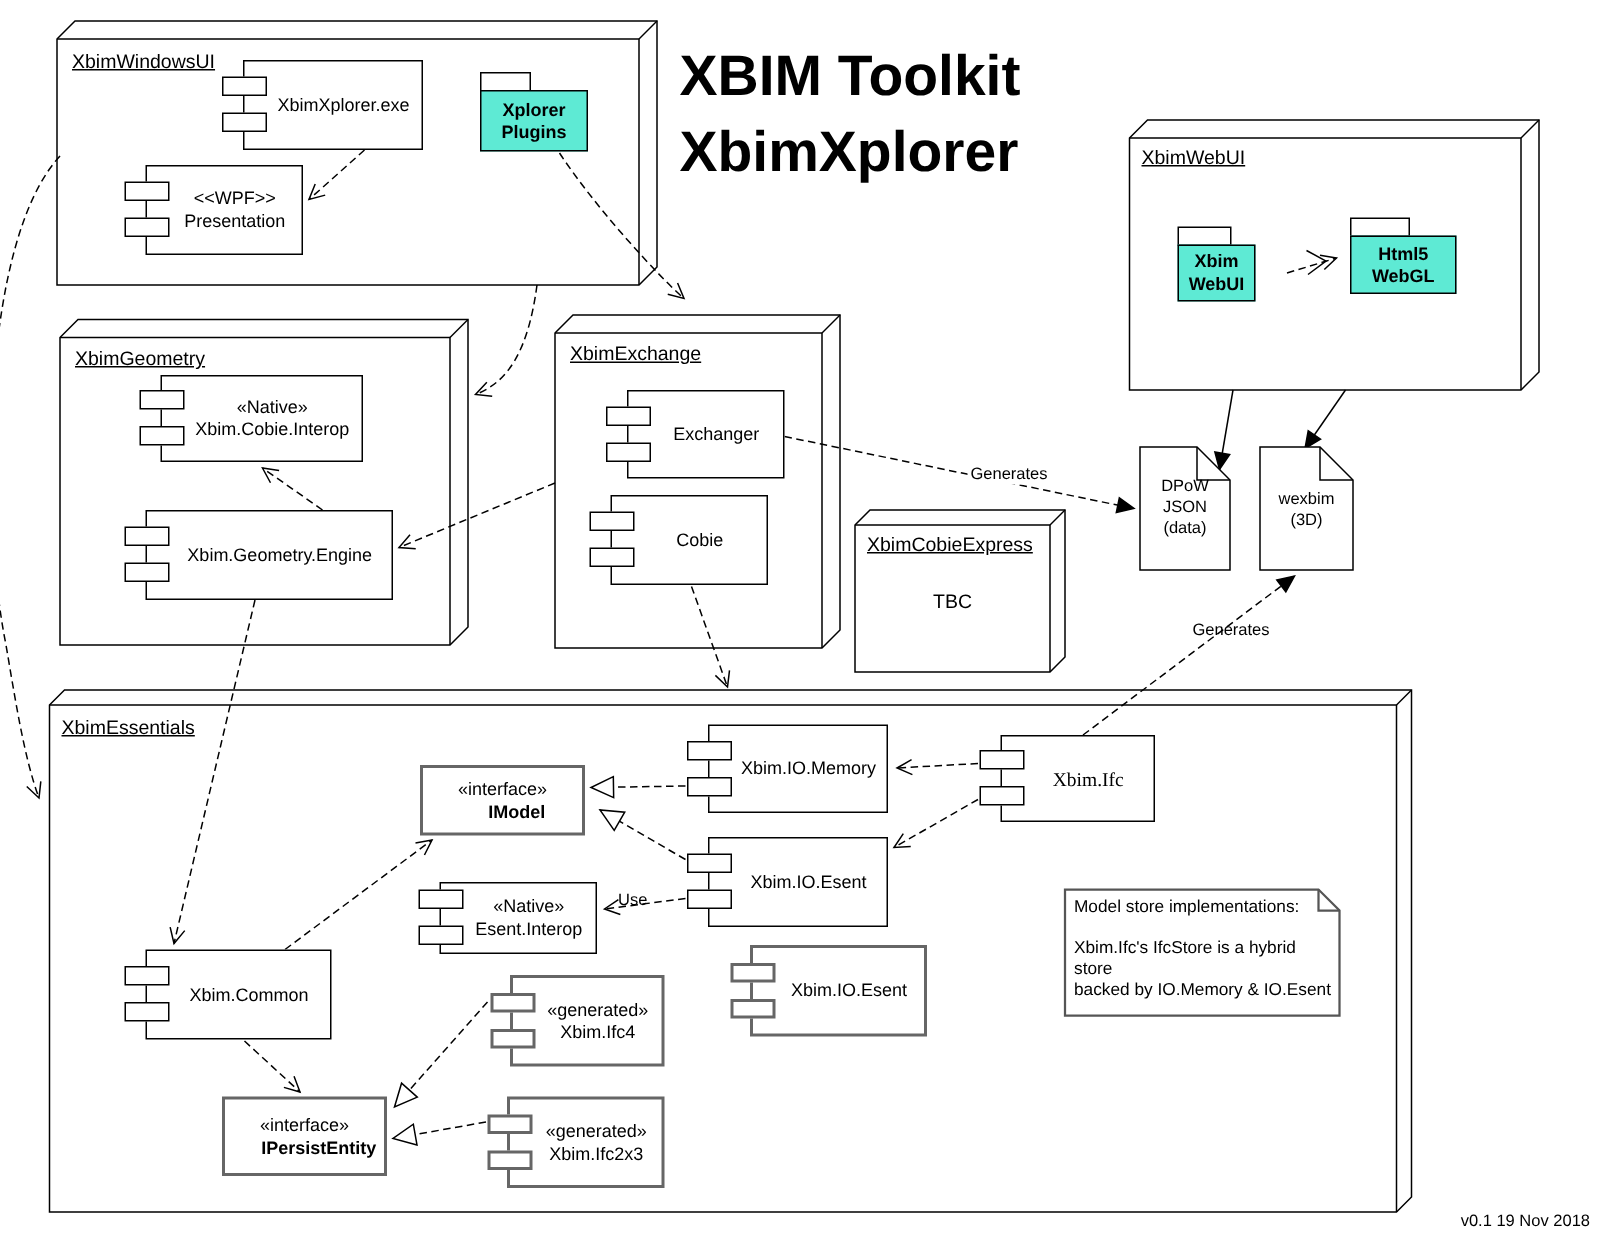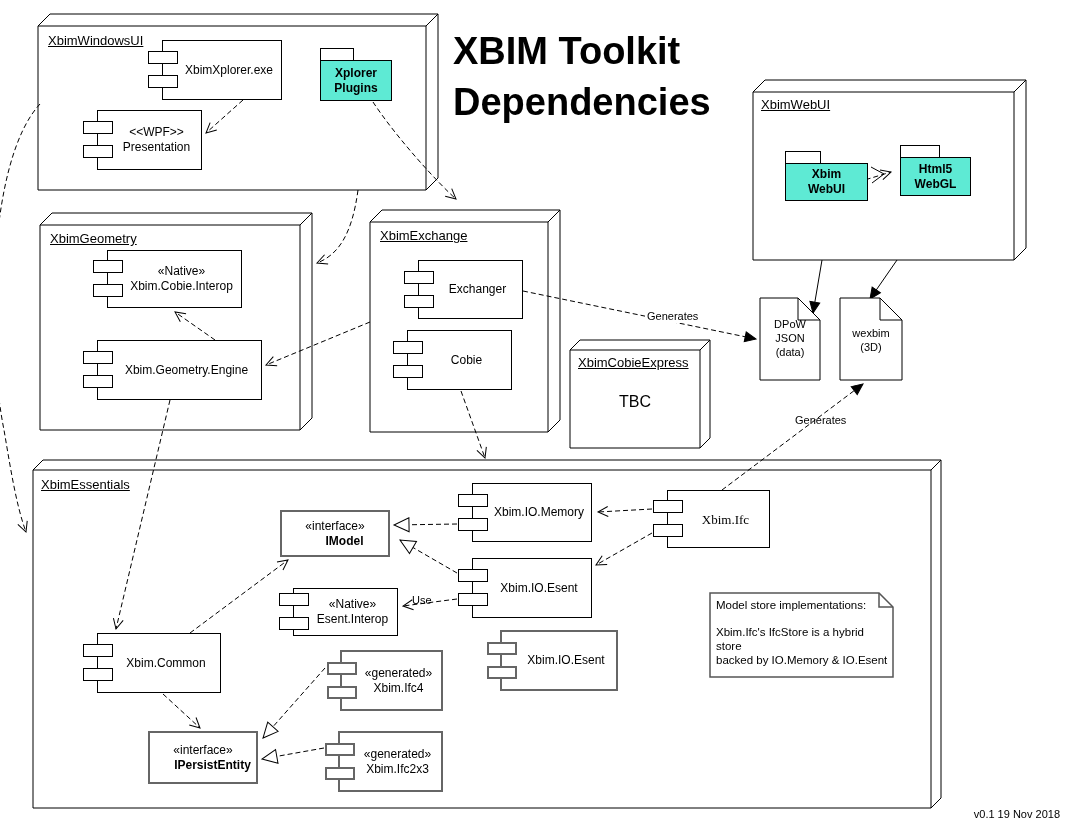--- a/index.html
+++ b/index.html
@@ -33,21 +33,21 @@
         box-sizing:border-box;display:flex;flex-direction:column;justify-content:center;align-items:center;
         font-weight:700;font-size:12px;line-height:15px;text-align:center;}
   
   .file-label{font-size:11px;line-height:14px;text-align:center;}
   
   .note-text{font-size:11.5px;line-height:14px;}
   .note-text .sp{height:13px;}
   
   .edge-label{font-size:11px;line-height:13px;white-space:nowrap;}
   .wbg{background:#fff;padding:0 2px;}
-  .tbc{font-size:16px;text-align:center;}
+  .tbc{font-size:13px;text-align:center;}
   .serif{font-family:"Liberation Serif","DejaVu Serif",serif;font-size:13px;}
   .version{font-size:11px;text-align:right;}
 </style>
 </head>
 <body>
 
 <div class="stage">
 
   <svg width="1066" height="831" viewBox="0 0 1066 831">
     <defs>
@@ -132,21 +132,21 @@
       </g>
       <g stroke="#555" stroke-width="1.5">
         <polygon points="710,593 879,593 893,607 893,677 710,677"></polygon>
         <polyline points="879,593 879,607 893,607" fill="none"></polyline>
       </g>
     </g>
   </svg>
 
   <div class="abs big-title" style="left:453px;top:26px;">
     <span>XBIM Toolkit</span>
-    <span>Dependencies</span>
+    <span>XbimXplorer</span>
   </div>
 
   <div class="abs pkg-title" style="left:48px;top:33px;">XbimWindowsUI</div>
   <div class="abs pkg-title" style="left:50px;top:231px;">XbimGeometry</div>
   <div class="abs pkg-title" style="left:380px;top:228px;">XbimExchange</div>
   <div class="abs pkg-title" style="left:578px;top:355px;">XbimCobieExpress</div>
   <div class="abs pkg-title" style="left:761px;top:97px;">XbimWebUI</div>
   <div class="abs pkg-title" style="left:41px;top:477px;">XbimEssentials</div>
   <div class="abs tbc" style="left:570px;top:393px;width:130px;">TBC</div>
 
@@ -185,21 +185,21 @@
     <span class="p p1"></span>
     <span class="p p2"></span>
     <span class="ln">Exchanger</span>
   </div>
   <div class="comp" style="left:407px;top:330px;width:105px;height:60px;">
     <span class="p p1"></span>
     <span class="p p2"></span>
     <span class="ln">Cobie</span>
   </div>
 
-  <div class="folder" style="left:785px;top:151px;width:83px;height:50px;">
+  <div class="folder" style="left:785px;top:151px;width:52px;height:50px;">
     <span class="tab" style="width:36px;"></span>
     <div class="fbody">
       <span>Xbim</span>
       <span>WebUI</span>
     </div>
   </div>
   <div class="folder" style="left:900px;top:145px;width:71px;height:51px;">
     <span class="tab" style="width:40px;"></span>
     <div class="fbody">
       <span>Html5</span>

